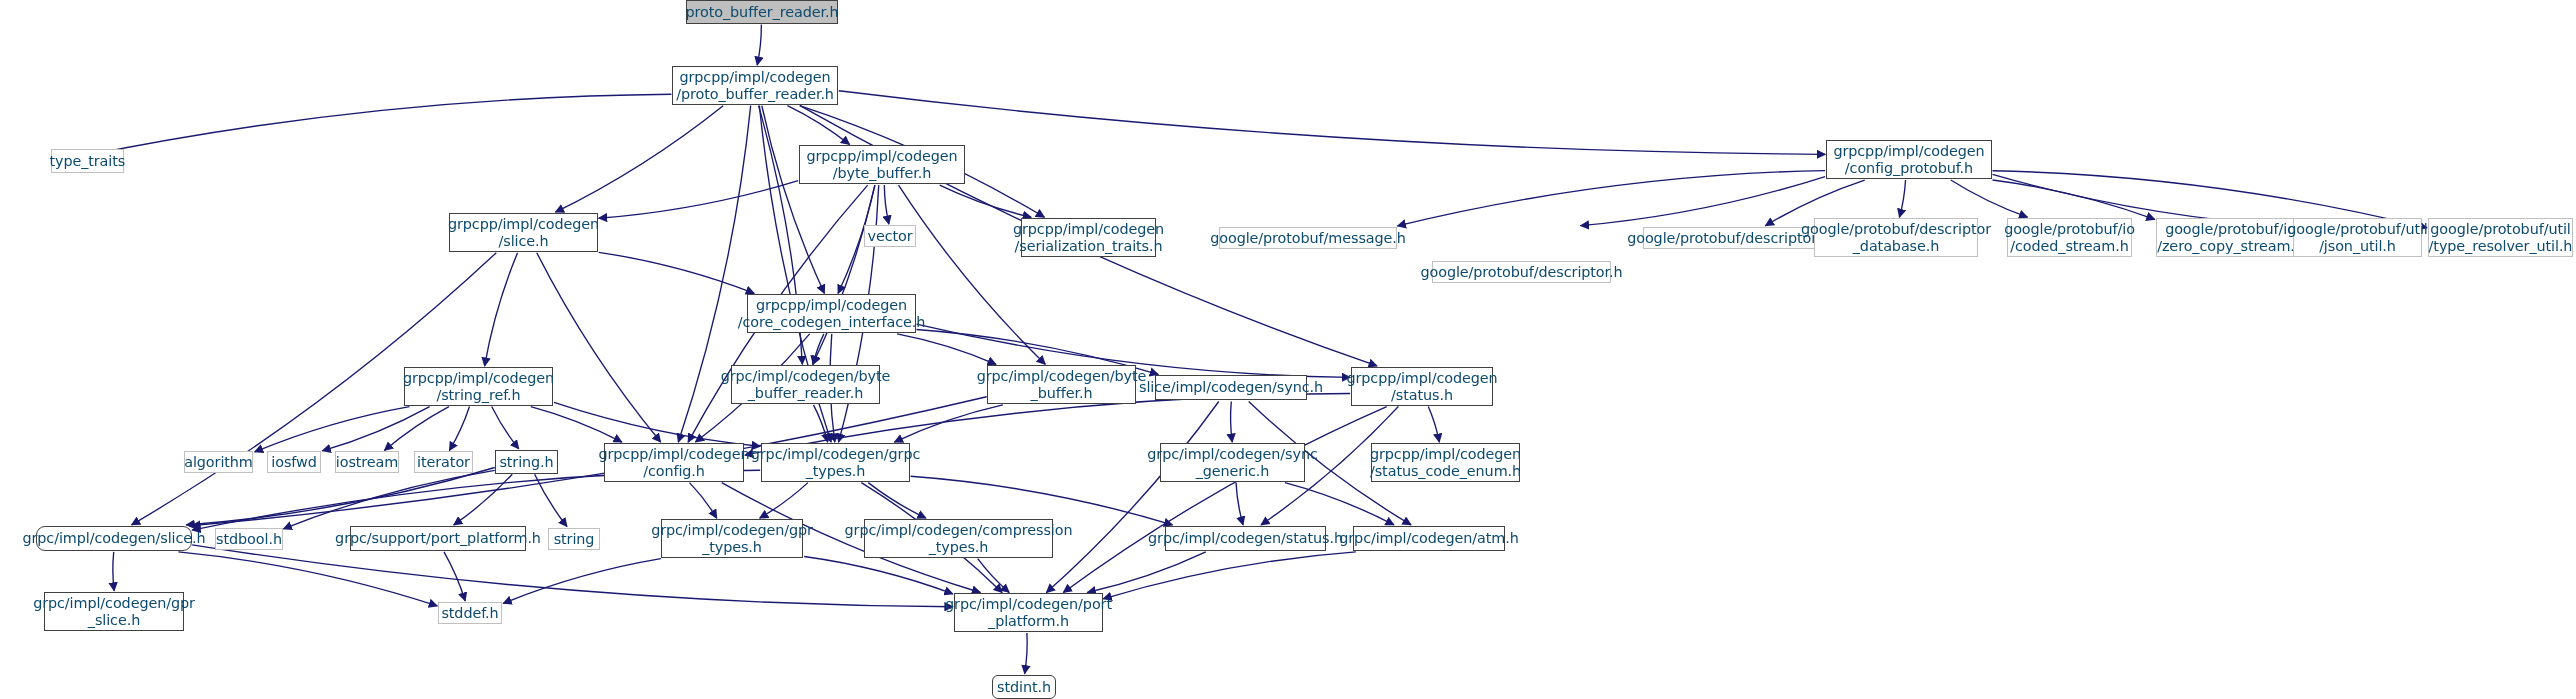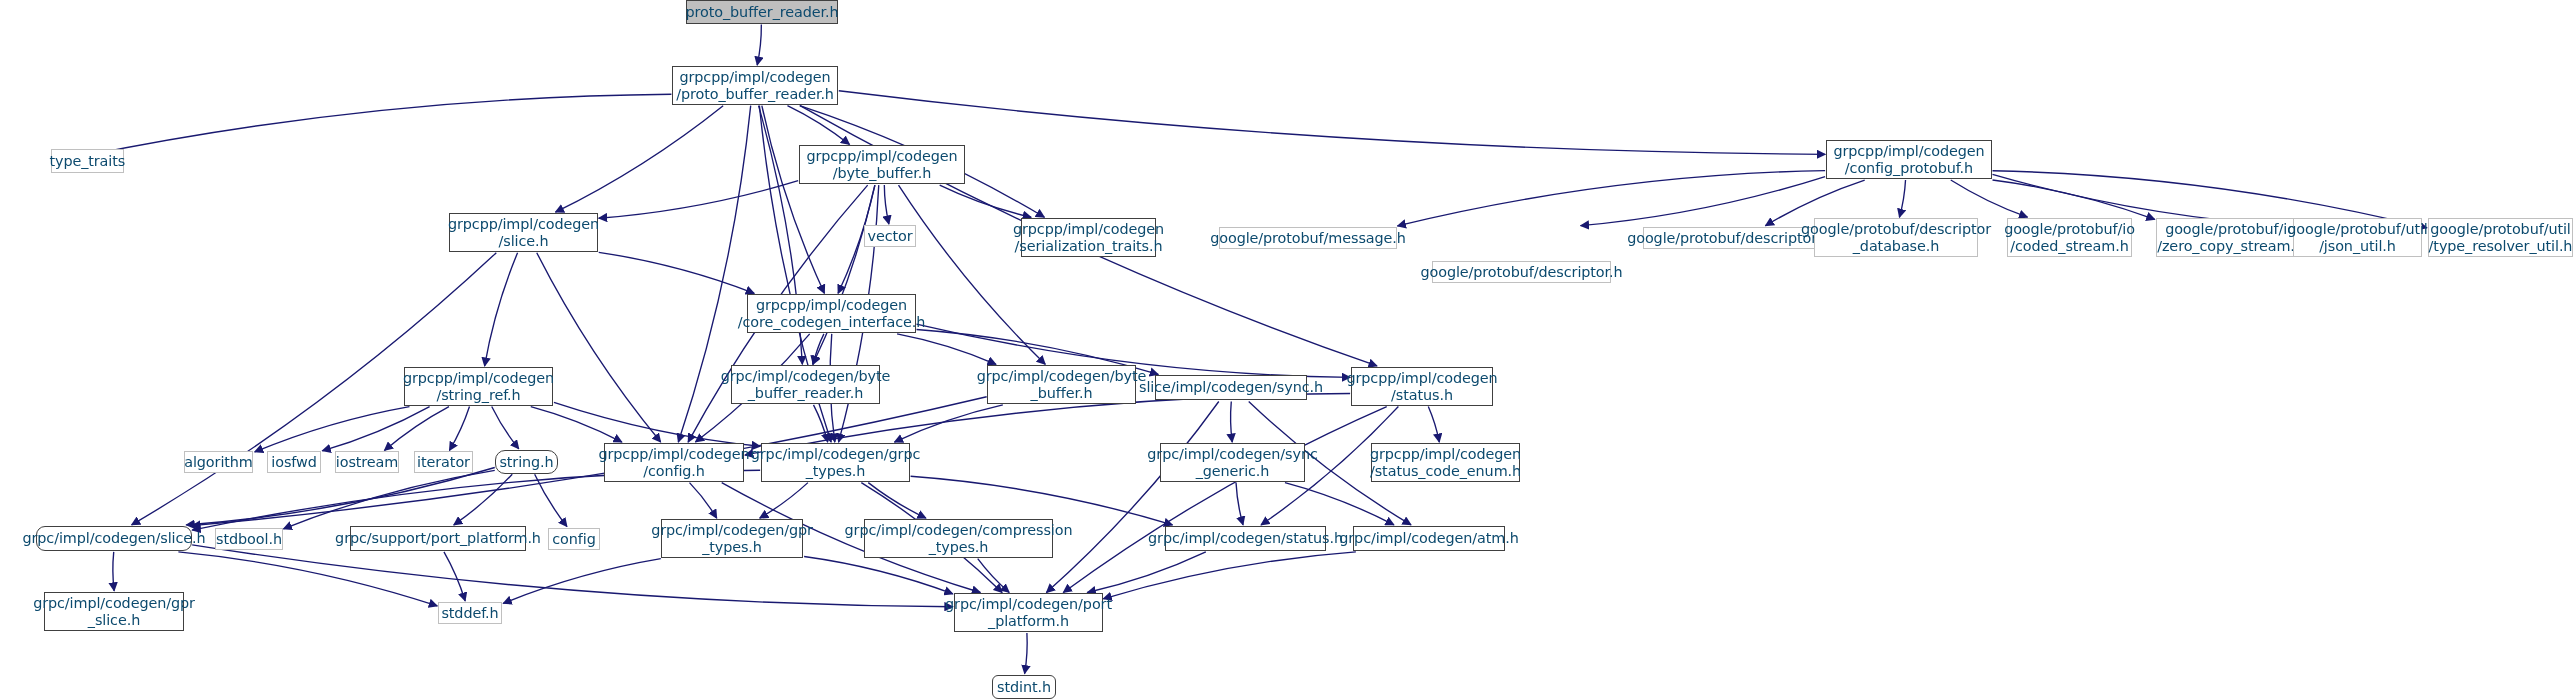--- a/index.html
+++ b/index.html
@@ -173,33 +173,33 @@
 _buffer_reader.h</span></div>
       <div class="node strong" style="left: 987px; top: 365px; width: 149px; height: 39px;"><span class="node-label">grpc/impl/codegen/byte
 _buffer.h</span></div>
       <div class="node strong" style="left: 1155px; top: 375px; width: 152px; height: 25px;"><span class="node-label">slice/impl/codegen/sync.h</span></div>
       <div class="node strong" style="left: 1351px; top: 367px; width: 142px; height: 39px;"><span class="node-label">grpcpp/impl/codegen
 /status.h</span></div>
       <div class="node" style="left: 184px; top: 451px; width: 69px; height: 22px;"><span class="node-label">algorithm</span></div>
       <div class="node" style="left: 267px; top: 451px; width: 54px; height: 22px;"><span class="node-label">iosfwd</span></div>
       <div class="node" style="left: 335px; top: 451px; width: 64px; height: 22px;"><span class="node-label">iostream</span></div>
       <div class="node" style="left: 414px; top: 451px; width: 59px; height: 22px;"><span class="node-label">iterator</span></div>
-      <div class="node strong" style="left: 495px; top: 450px; width: 63px; height: 24px; border-radius: 10px;"><span class="node-label">string.h</span></div>
+      <div class="node strong" style="left: 495px; top: 450px; width: 63px; height: 24px;"><span class="node-label">string.h</span></div>
       <div class="node strong" style="left: 604px; top: 443px; width: 140px; height: 39px;"><span class="node-label">grpcpp/impl/codegen
 /config.h</span></div>
       <div class="node strong" style="left: 761px; top: 443px; width: 149px; height: 39px;"><span class="node-label">grpc/impl/codegen/grpc
 _types.h</span></div>
       <div class="node strong" style="left: 1160px; top: 443px; width: 145px; height: 39px;"><span class="node-label">grpc/impl/codegen/sync
 _generic.h</span></div>
       <div class="node strong" style="left: 1371px; top: 443px; width: 149px; height: 39px;"><span class="node-label">grpcpp/impl/codegen
 /status_code_enum.h</span></div>
       <div class="node strong" style="left: 36px; top: 526px; width: 156px; height: 25px; border-radius: 9px;"><span class="node-label">grpc/impl/codegen/slice.h</span></div>
       <div class="node" style="left: 215px; top: 528px; width: 68px; height: 22px;"><span class="node-label">stdbool.h</span></div>
       <div class="node strong" style="left: 350px; top: 526px; width: 176px; height: 25px;"><span class="node-label">grpc/support/port_platform.h</span></div>
-      <div class="node" style="left: 548px; top: 528px; width: 52px; height: 22px;"><span class="node-label">config</span></div>
+      <div class="node" style="left: 548px; top: 528px; width: 52px; height: 22px;"><span class="node-label">string</span></div>
       <div class="node strong" style="left: 661px; top: 519px; width: 142px; height: 39px;"><span class="node-label">grpc/impl/codegen/gpr
 _types.h</span></div>
       <div class="node strong" style="left: 864px; top: 519px; width: 189px; height: 39px;"><span class="node-label">grpc/impl/codegen/compression
 _types.h</span></div>
       <div class="node strong" style="left: 1165px; top: 526px; width: 161px; height: 25px;"><span class="node-label">grpc/impl/codegen/status.h</span></div>
       <div class="node strong" style="left: 1353px; top: 526px; width: 152px; height: 25px;"><span class="node-label">grpc/impl/codegen/atm.h</span></div>
       <div class="node strong" style="left: 44px; top: 592px; width: 140px; height: 39px;"><span class="node-label">grpc/impl/codegen/gpr
 _slice.h</span></div>
       <div class="node strong" style="left: 954px; top: 593px; width: 149px; height: 39px;"><span class="node-label">grpc/impl/codegen/port
 _platform.h</span></div>

